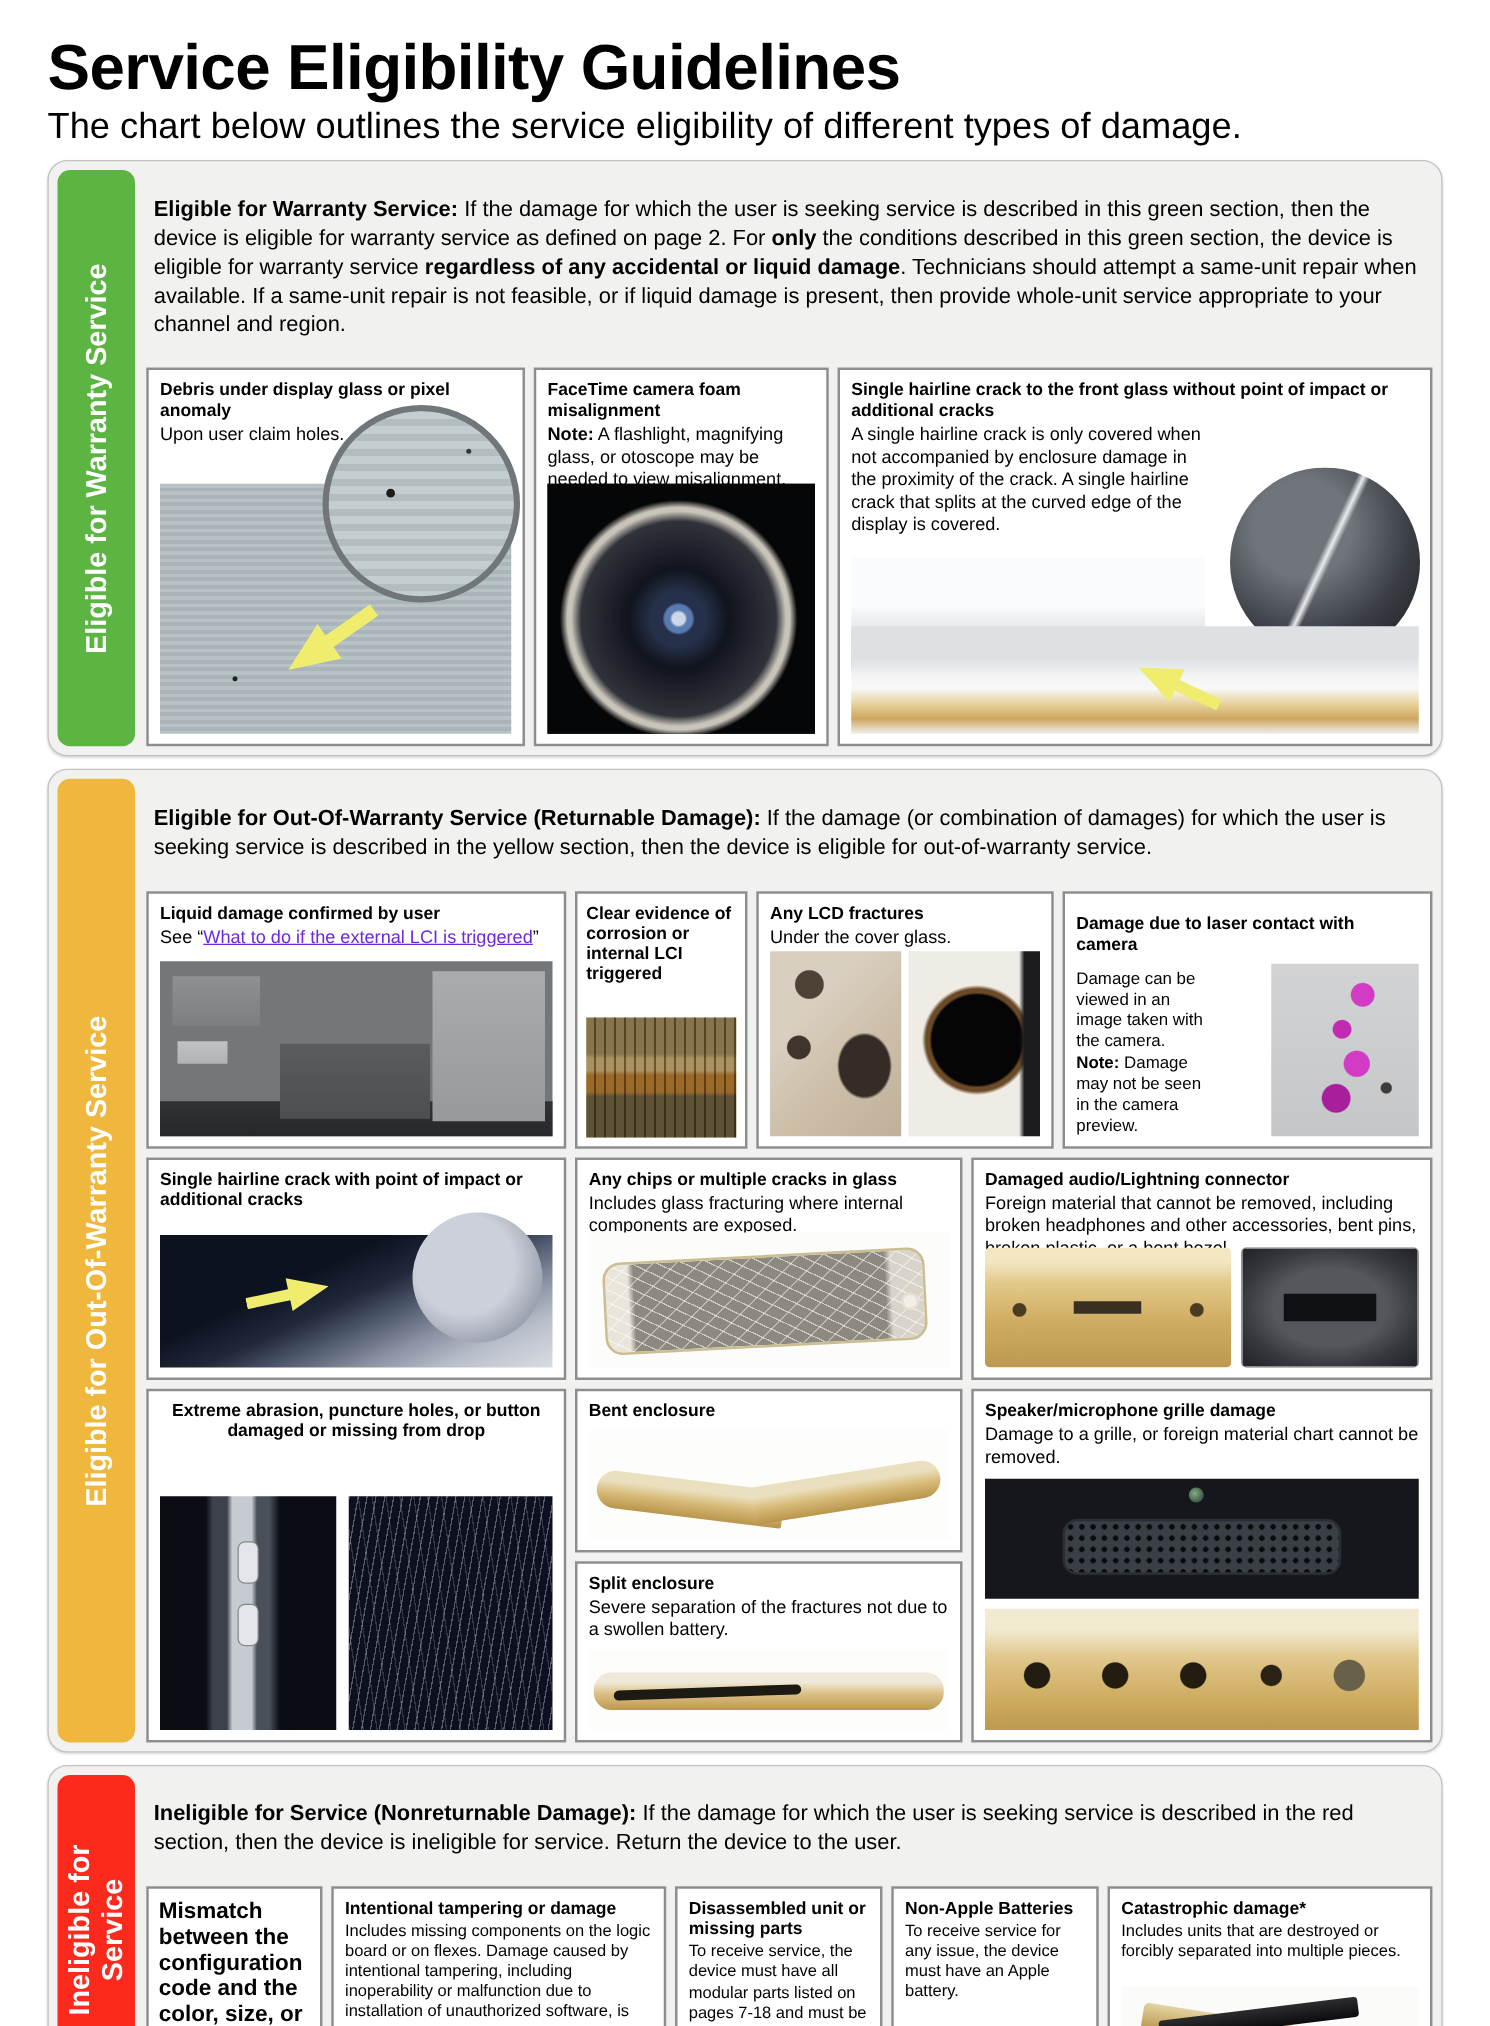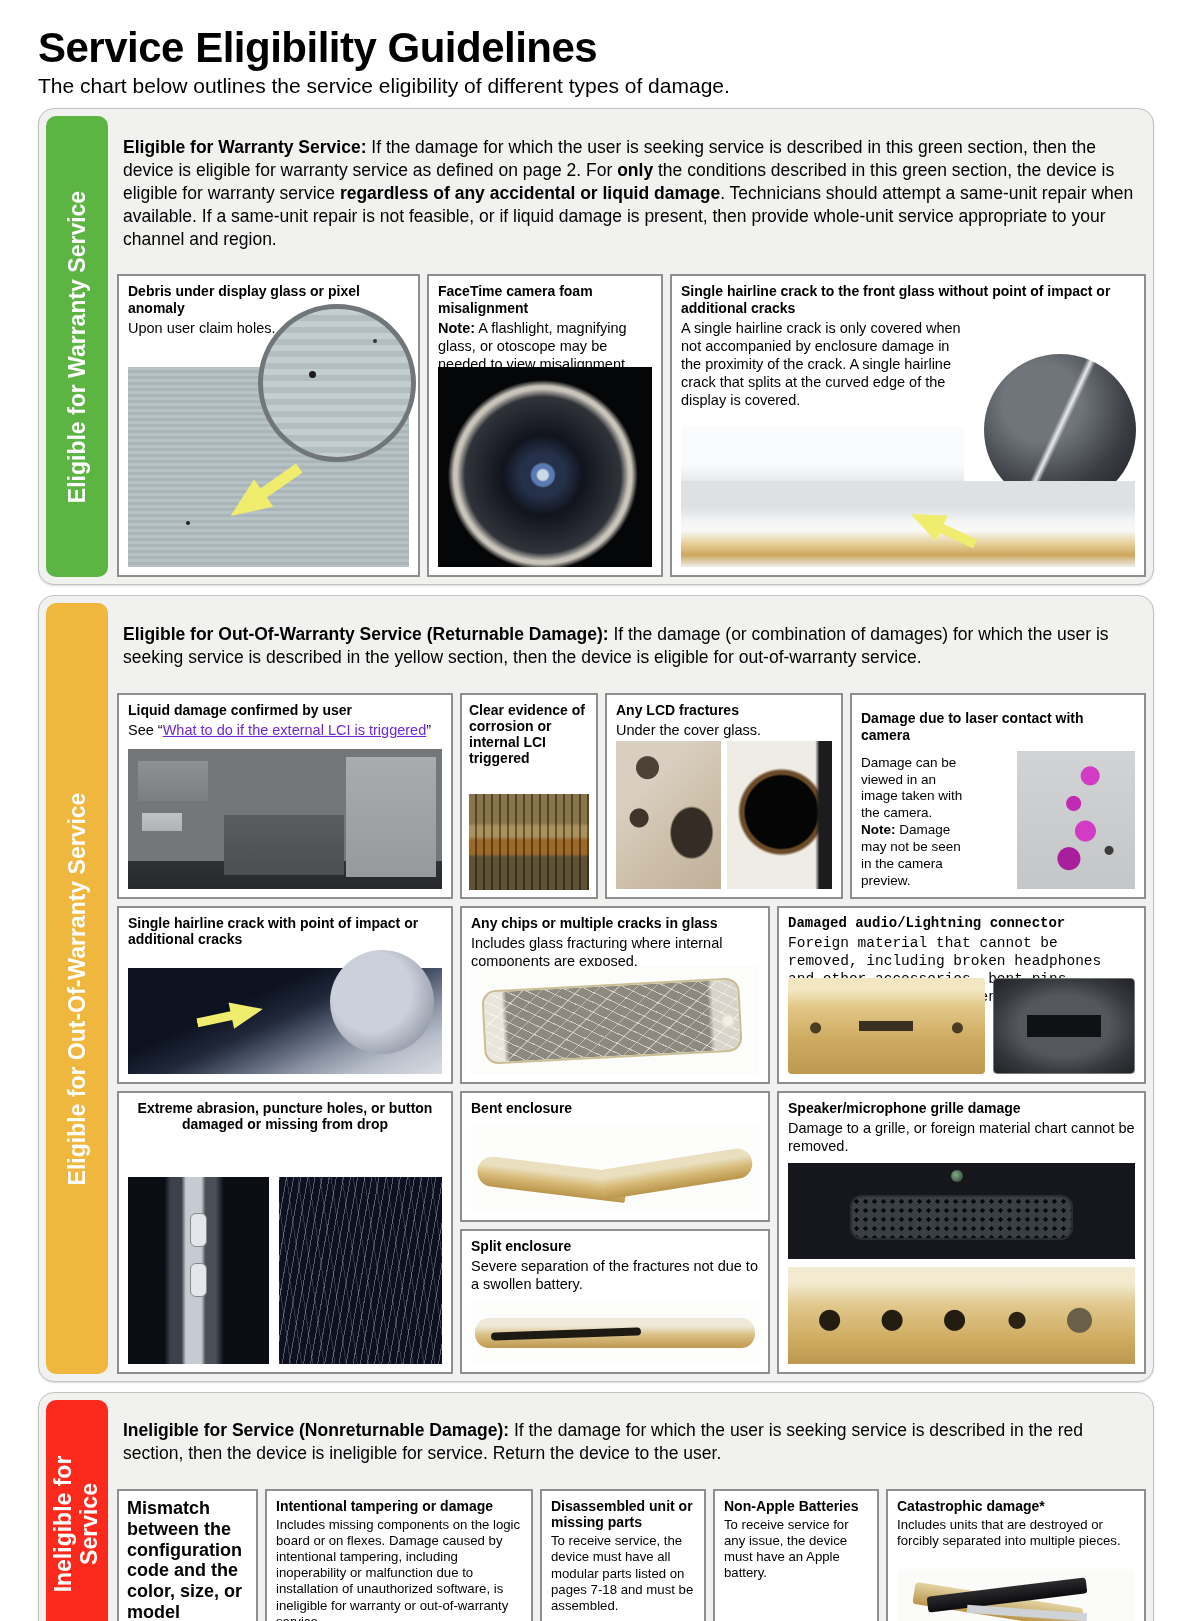--- a/index.html
+++ b/index.html
@@ -1,21 +1,21 @@
 <!DOCTYPE html>
 <html><head>
 <meta charset="utf-8">
 <style>
   * { box-sizing: border-box; }
   html,body { margin:0; padding:0; background:#fff; }
   body { font-family:"Liberation Sans", sans-serif; color:#000; }
   .page { width:1192px; min-height:1621px; padding:24px 38px 18px 38px; }
 
-  .doc-title { font-size:42px; font-weight:bold; letter-spacing:-0.5px; margin:0 0 2px 0; }
-  .doc-subtitle { font-size:21px; margin:0 0 10px 0; }
+  .doc-title { font-size:51px; font-weight:bold; letter-spacing:-0.5px; margin:0 0 2px 0; }
+  .doc-subtitle { font-size:29px; margin:0 0 10px 0; }
 
   
   .section { border:1px solid #c2c2c0; border-radius:16px; background:#f1f1ef; padding:7px; display:flex; gap:9px; margin-bottom:10px; box-shadow:0 1px 2px rgba(0,0,0,.15); }
   .vbar { flex:0 0 62px; border-radius:10px; position:relative; }
   .vbar-green { background:#5cb543; }
   .vbar-yellow { background:#efb73e; }
   .vbar-red { background:#fb2a1d; }
   .vtext { position:absolute; top:50%; left:50%; transform:translate(-50%,-50%) rotate(-90deg); white-space:nowrap; color:#fff; font-weight:bold; font-size:23px; }
   .vtext .ln { display:block; text-align:center; line-height:1.12; }
   .sec-content { flex:1; display:flex; flex-direction:column; }
@@ -92,21 +92,21 @@
       radial-gradient(circle at 48% 38%, #c02bb2 0 7px, rgba(0,0,0,0) 8px),
       radial-gradient(circle at 58% 58%, #d23bc4 0 10px, rgba(0,0,0,0) 11px),
       radial-gradient(circle at 44% 78%, #a81f9c 0 11px, rgba(0,0,0,0) 12px),
       radial-gradient(circle at 78% 72%, #3c3c3c 0 4px, rgba(0,0,0,0) 5px),
       linear-gradient(180deg,#d2d3d5,#c5c6c8); }
 
   .oow-row2 { margin-top:7px; }
   .oow-row2 .card { height:178px; }
   .card-impact { flex:0 0 336px; }
   .card-chips { flex:0 0 310px; }
-  .card-audio { flex:1;font-family:Liberation Mono, monospace; }
+  .card-audio { flex:1; }
   .ph-impact { position:absolute; left:9px; right:9px; bottom:8px; height:106px;
     background: linear-gradient(155deg,#0d1220 0 34%, #20283a 48%, #4a5468 58%, #8b93a4 72%, #b9bfca 84%, #d9dde2 100%); }
   .ph-impact .inset { position:absolute; right:8px; top:-18px; width:104px; height:104px; border-radius:50%;
     background: radial-gradient(circle at 40% 40%, #ccd0da 0 45%, #9aa0ae 75%, #787f8e 100%); }
   .arrow-impact { left:60px; top:28px; transform:rotate(-12deg) scale(.8); }
   .ph-chips { position:absolute; left:9px; right:9px; bottom:8px; height:108px; background:#fcfcfb; }
   .ph-chips .phone { position:absolute; left:12px; top:18px; width:258px; height:74px; border-radius:14px; transform:rotate(-3deg);
     border:2px solid #cbbd92; background:
       repeating-linear-gradient(28deg, rgba(255,255,255,.55) 0 1px, rgba(0,0,0,0) 1px 9px),
       repeating-linear-gradient(-42deg, rgba(255,255,255,.4) 0 1px, rgba(0,0,0,0) 1px 13px),

